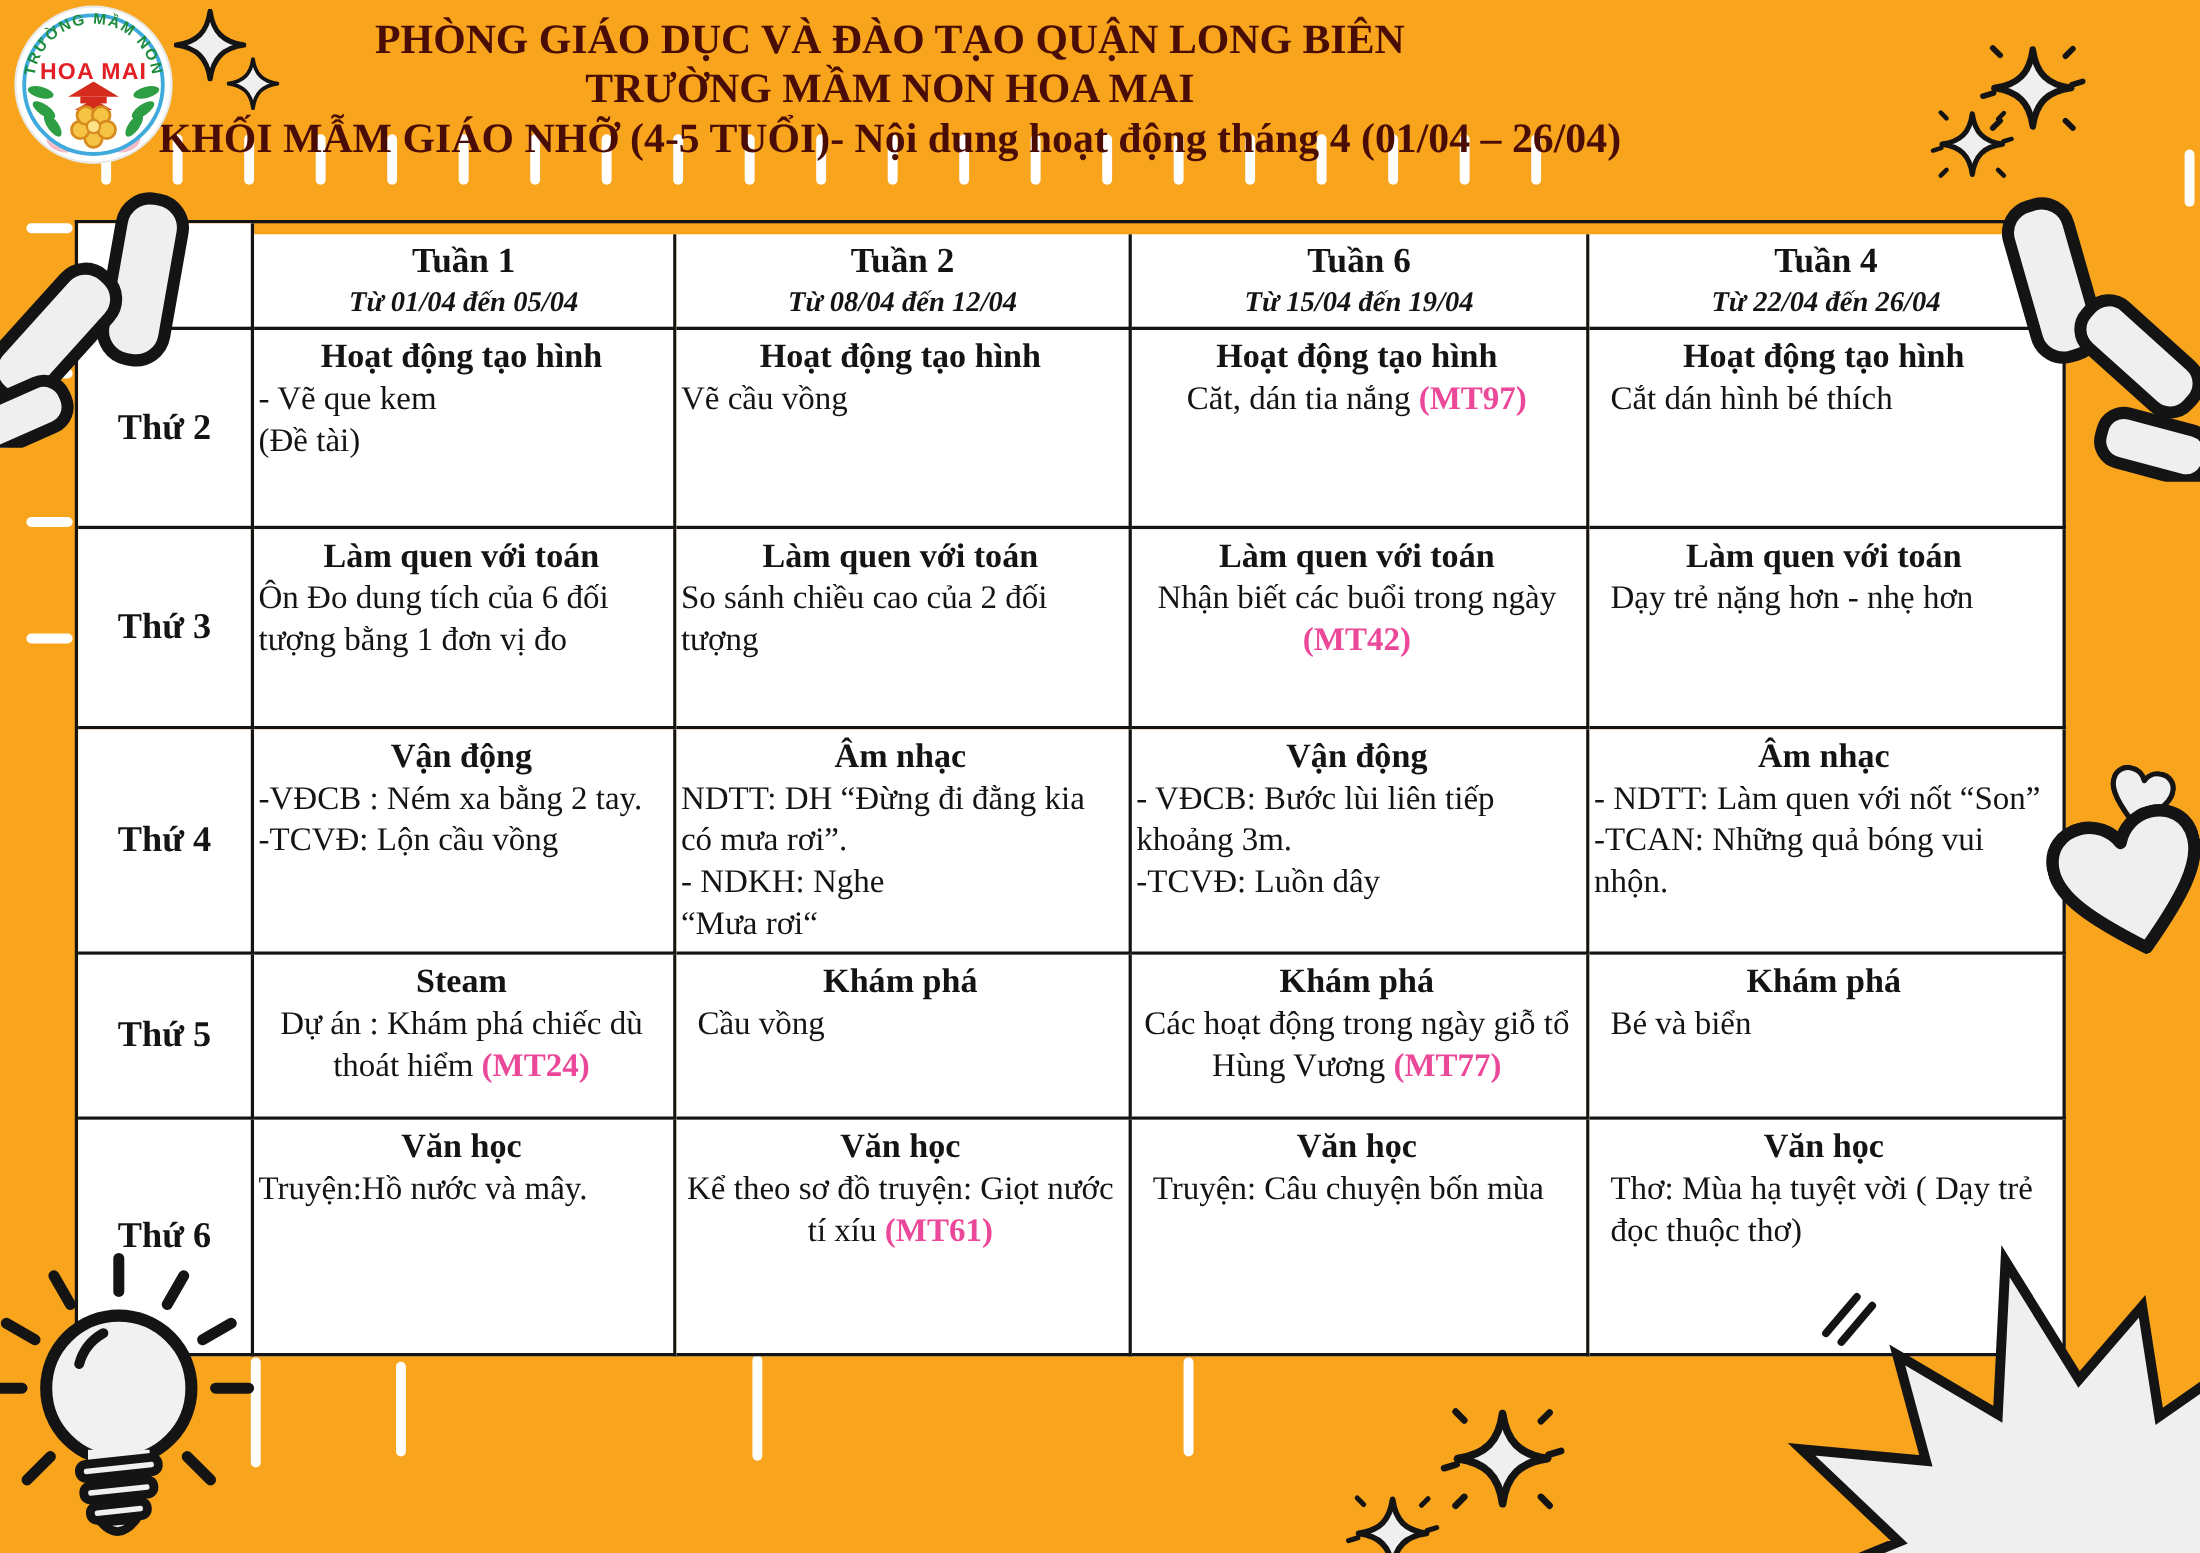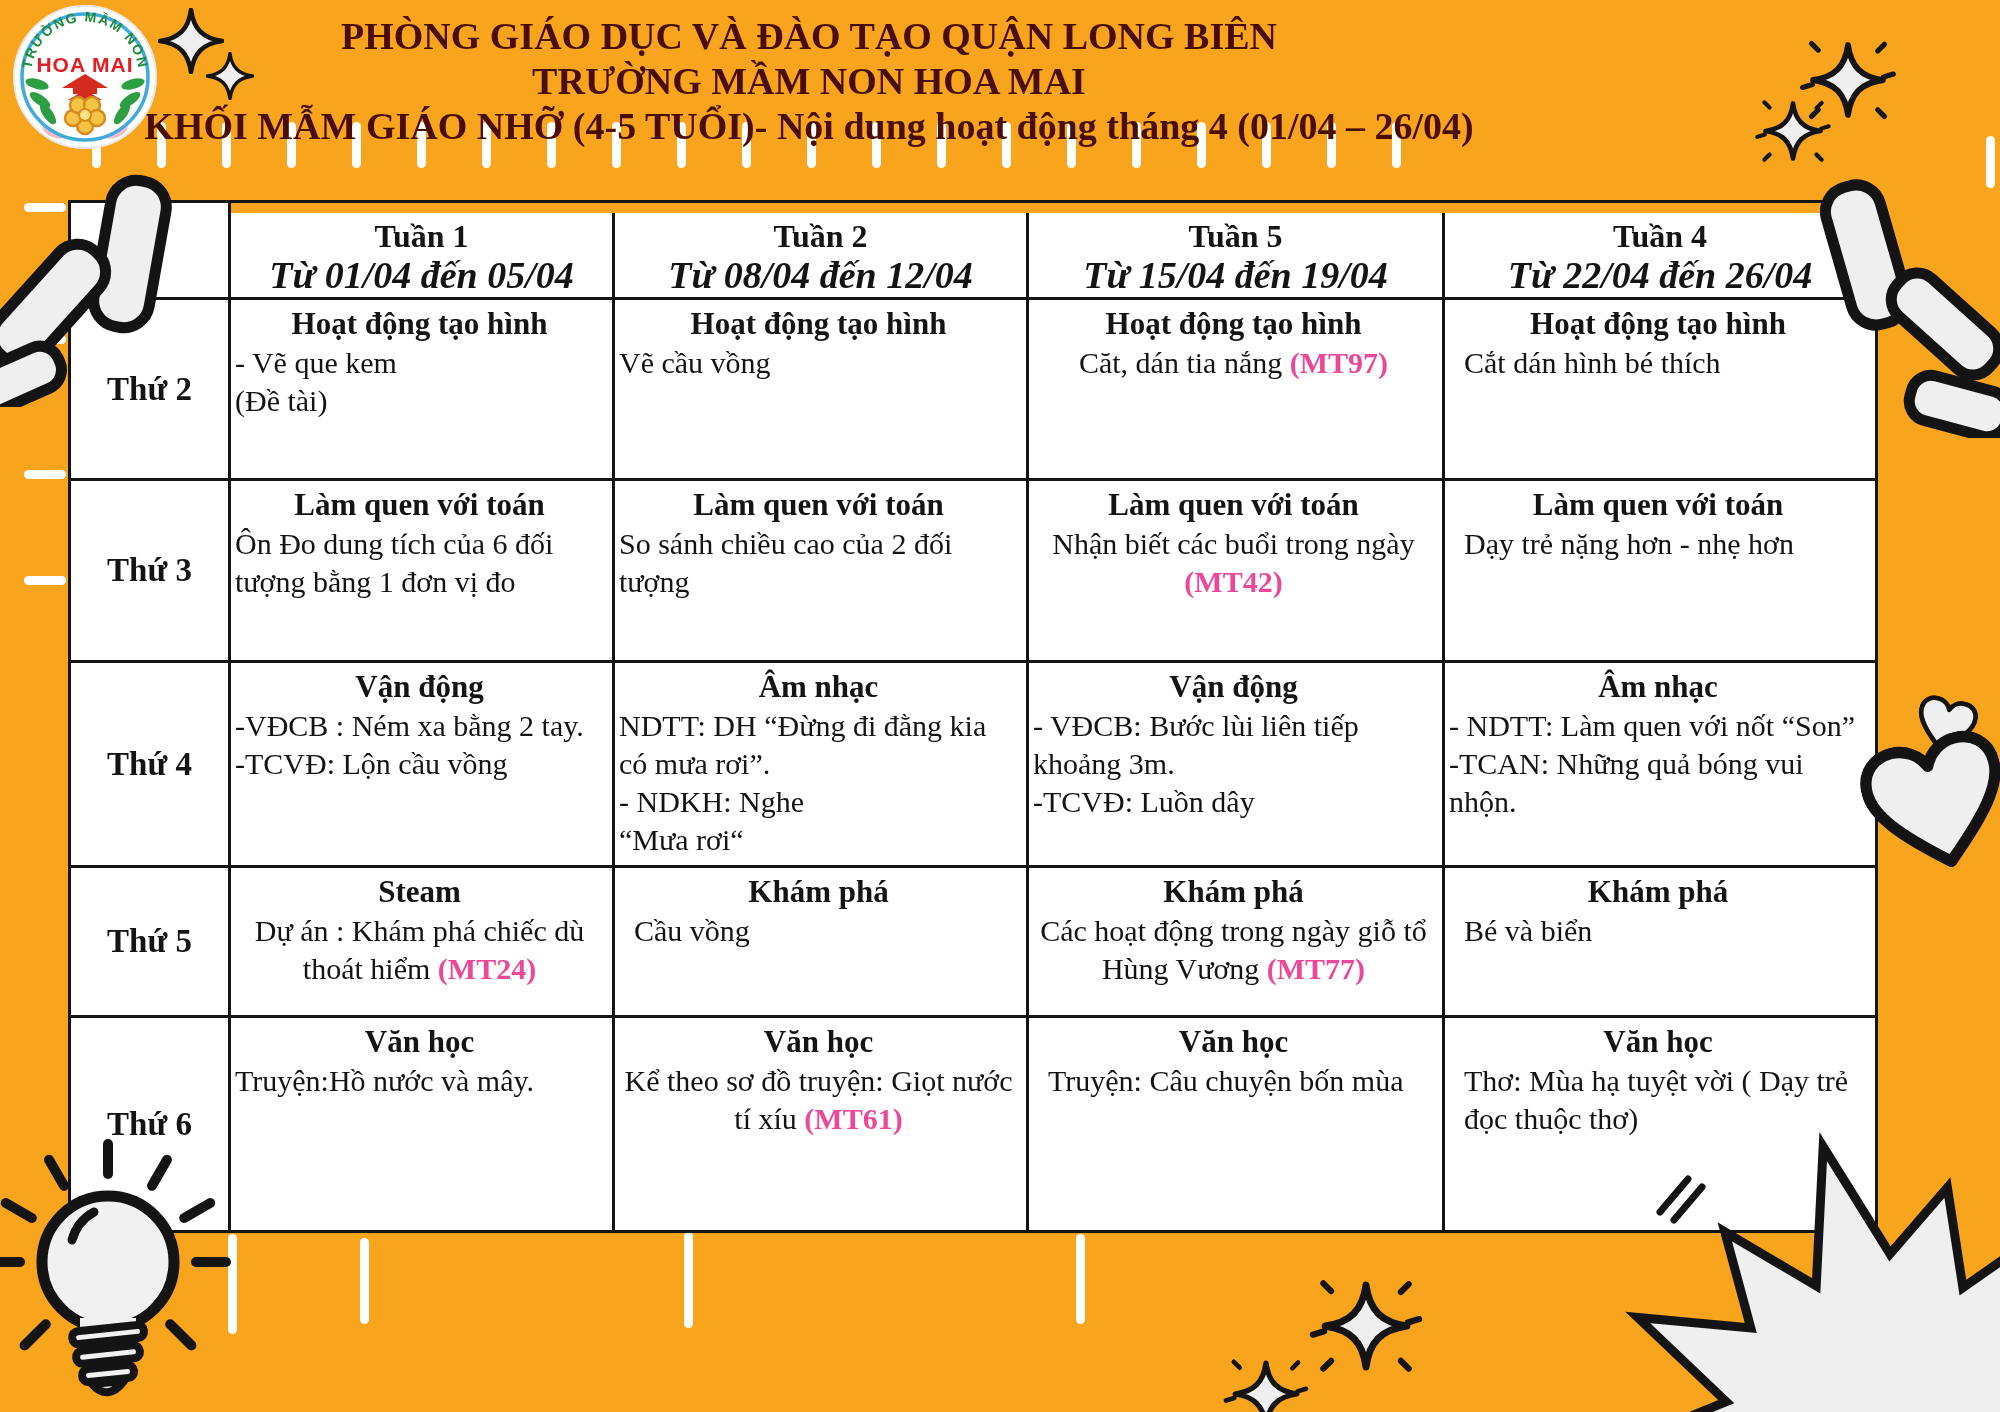--- a/index.html
+++ b/index.html
@@ -19,21 +19,21 @@
     position:absolute;left:68px;top:200px;z-index:3;
     display:grid;
     grid-template-columns:160px 384px 414px 416px 433px;
     grid-template-rows:97px 181px 182px 205px 150px 215px;
     border-top:3px solid #141414;border-left:3px solid #141414;
   }
   .cell{background:#ffffff;border-right:3px solid #141414;border-bottom:3px solid #141414;
     box-sizing:border-box;overflow:hidden;}
   .cell.week{display:flex;flex-direction:column;justify-content:center;align-items:center;margin-top:10px;}
   .wt{font-size:32px;font-weight:bold;line-height:40px;}
-  .wd{font-size:38px;font-weight:bold;font-style:italic;line-height:38px;}
+  .wd{font-size:26px;font-weight:bold;font-style:italic;line-height:38px;}
   .cell.day{display:flex;align-items:center;justify-content:center;font-weight:bold;font-size:33px;}
   .cell.content{padding:3px 8px 0 4px;}
   .ct{text-align:center;font-weight:bold;font-size:31px;line-height:41px;}
   .lines{font-size:30px;line-height:38px;}
   .lines.center{text-align:center;}
   .lines.pad{padding-left:15px;padding-right:4px;}
   .mt{color:#ec4899;font-weight:bold;}
   
   .decor{position:absolute;z-index:4;}
   .sk-fill{fill:#efefef;stroke:#141414;}
@@ -222,21 +222,21 @@
     <div class="cell corner"></div>
     <div class="cell week">
       <div class="wt">Tuần 1</div>
       <div class="wd">Từ 01/04 đến 05/04</div>
     </div>
     <div class="cell week">
       <div class="wt">Tuần 2</div>
       <div class="wd">Từ 08/04 đến 12/04</div>
     </div>
     <div class="cell week">
-      <div class="wt">Tuần 5</div>
+      <div class="wt">Tuần 6</div>
       <div class="wd">Từ 15/04 đến 19/04</div>
     </div>
     <div class="cell week">
       <div class="wt">Tuần 4</div>
       <div class="wd">Từ 22/04 đến 26/04</div>
     </div>
     <div class="cell day">
       <span>Thứ 2</span>
     </div>
     <div class="cell content">

